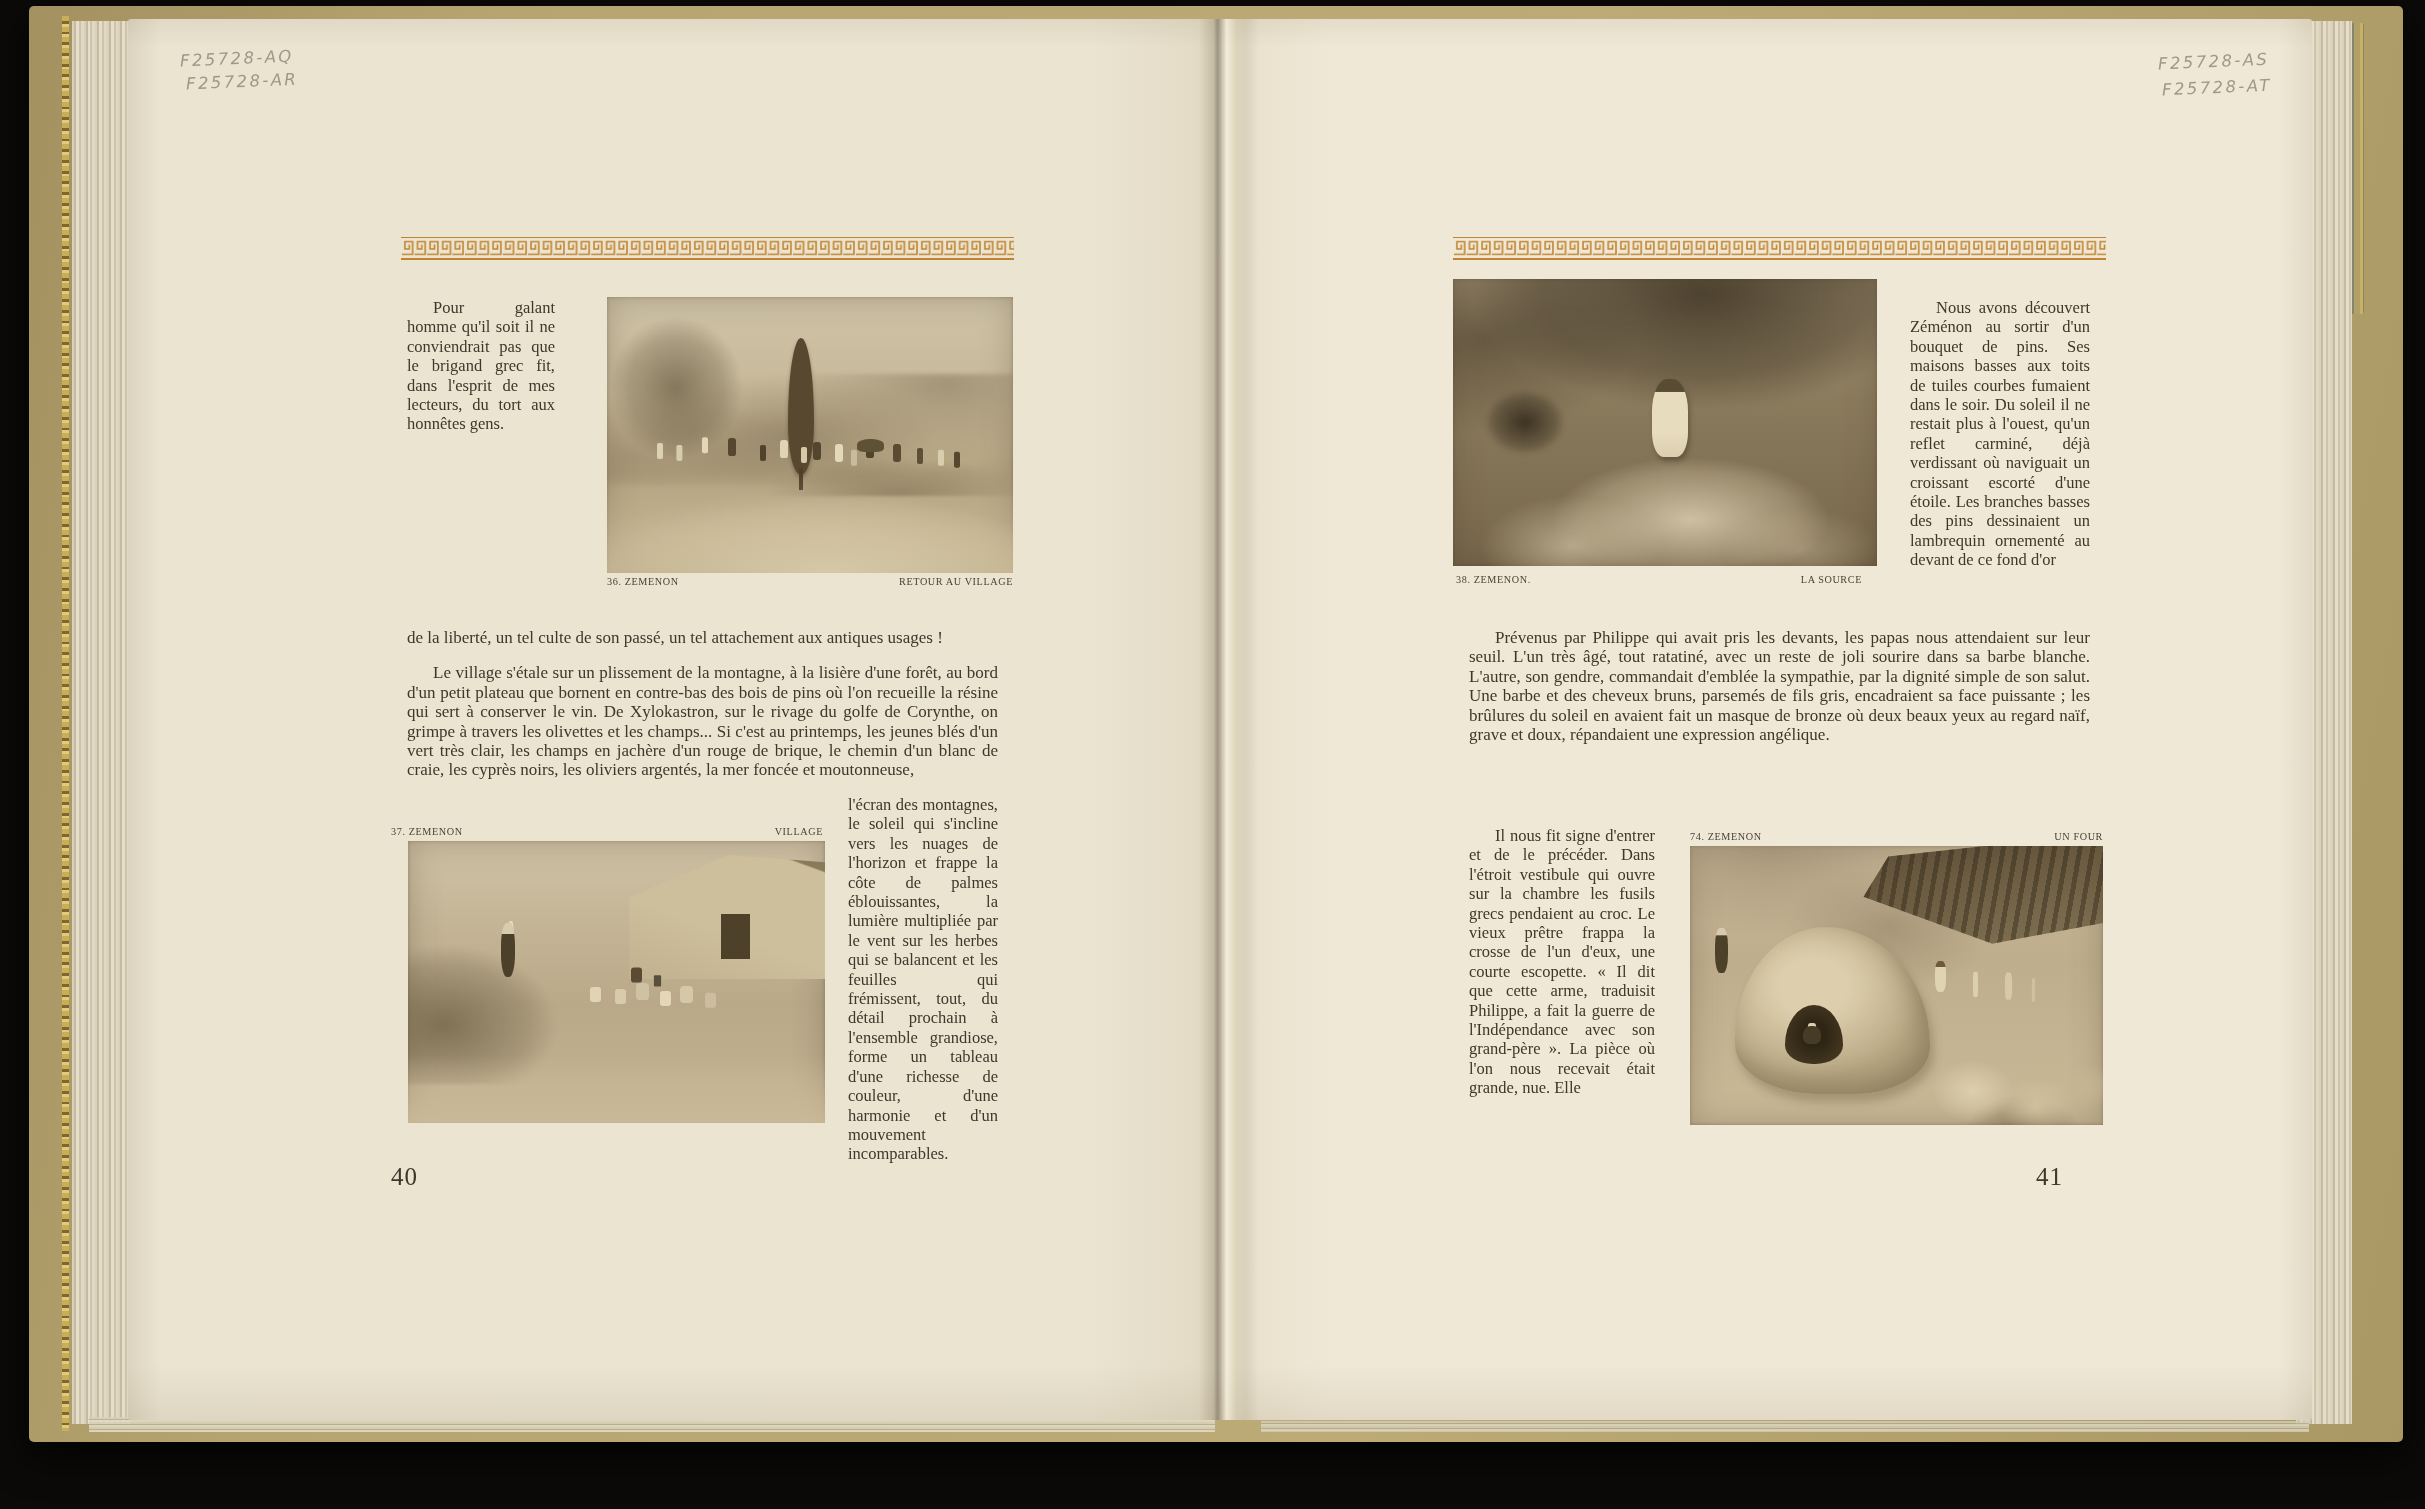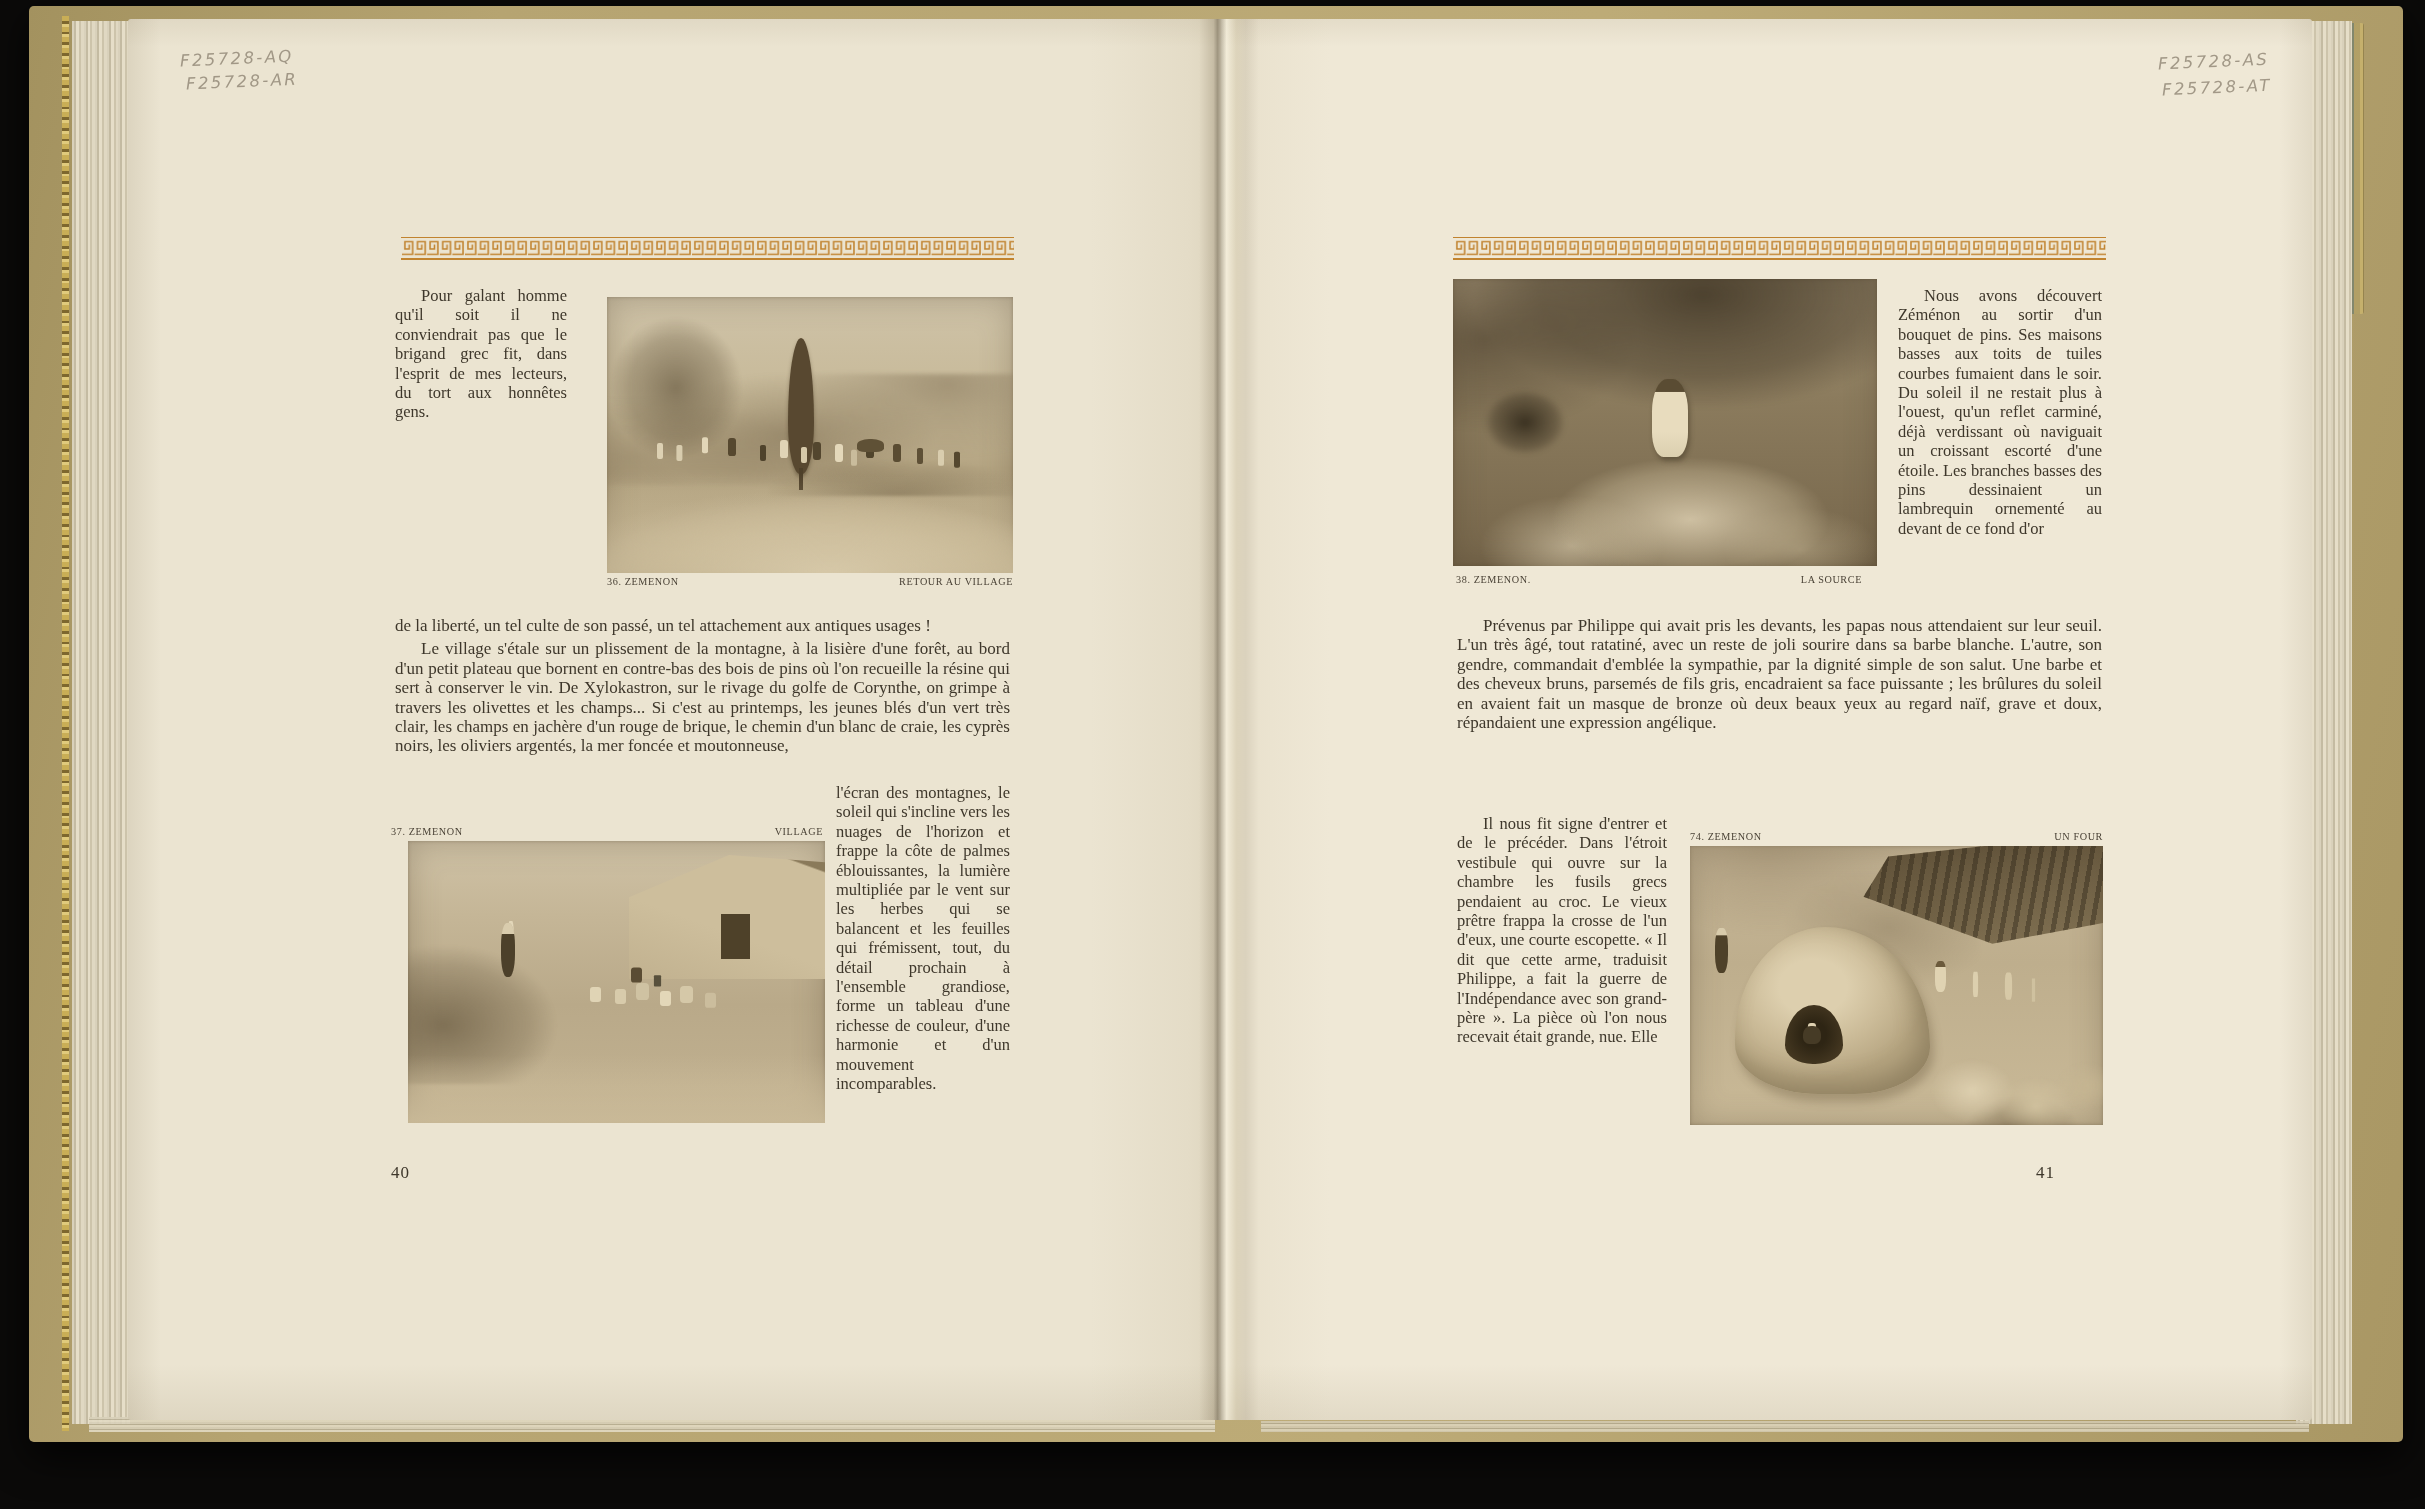--- a/index.html
+++ b/index.html
@@ -35,26 +35,26 @@
     background:
       linear-gradient(to left,rgba(130,115,82,.12) 0,rgba(130,115,82,0) 3%),
       linear-gradient(to bottom,rgba(130,115,82,.10) 0,rgba(130,115,82,0) 2%,rgba(130,115,82,0) 96%,rgba(130,115,82,.12) 100%),
       linear-gradient(to left,#efe8d6 90%,#e9e1cd 98%,#e2dac5 100%);
     border-radius:0 2.9px 2.9px 0;}
   .gutter{left:1199px;top:19.4px;width:60px;height:1401px;
     background:linear-gradient(to right,rgba(90,75,48,0) 0,rgba(90,75,48,.18) 24%,rgba(58,47,28,.38) 31%,rgba(255,250,232,.55) 46%,rgba(196,184,148,.28) 62%,rgba(90,75,48,.10) 78%,rgba(90,75,48,0) 100%);}
 
   
   .txt{color:#3e372b;font-size:17px;line-height:19.4px;text-align:justify;}
-  .txt p{margin:4px;}
+  .txt p{margin:16px;}
   .indent{text-indent:26px;}
   .narrow{font-size:16.5px;}
   .caption{display:flex;justify-content:space-between;color:#4a4236;
     font-size:10.2px;letter-spacing:0.6px;line-height:11.6px;}
-  .pagenum{color:#3e372b;font-size:17px;letter-spacing:1px;}
+  .pagenum{color:#3e372b;font-size:25px;letter-spacing:1px;}
   .pencil{font-family:"DejaVu Sans",sans-serif;font-style:italic;color:#8f8574;opacity:.8;
     font-size:16.5px;letter-spacing:2.4px;line-height:23px;transform:rotate(-2.5deg);white-space:nowrap;}
 
   .ornament{height:23px;border-top:1.9px solid #c1832f;border-bottom:2.3px solid #c1832f;box-sizing:border-box;}
   .ornament svg{display:block;width:100%;height:100%;}
 
   
   .photo{overflow:hidden;box-shadow:inset 0 0 33px rgba(74,61,40,.3), inset 0 0 3.9px rgba(74,61,40,.35);}
   .photo > div{position:absolute;}
 

